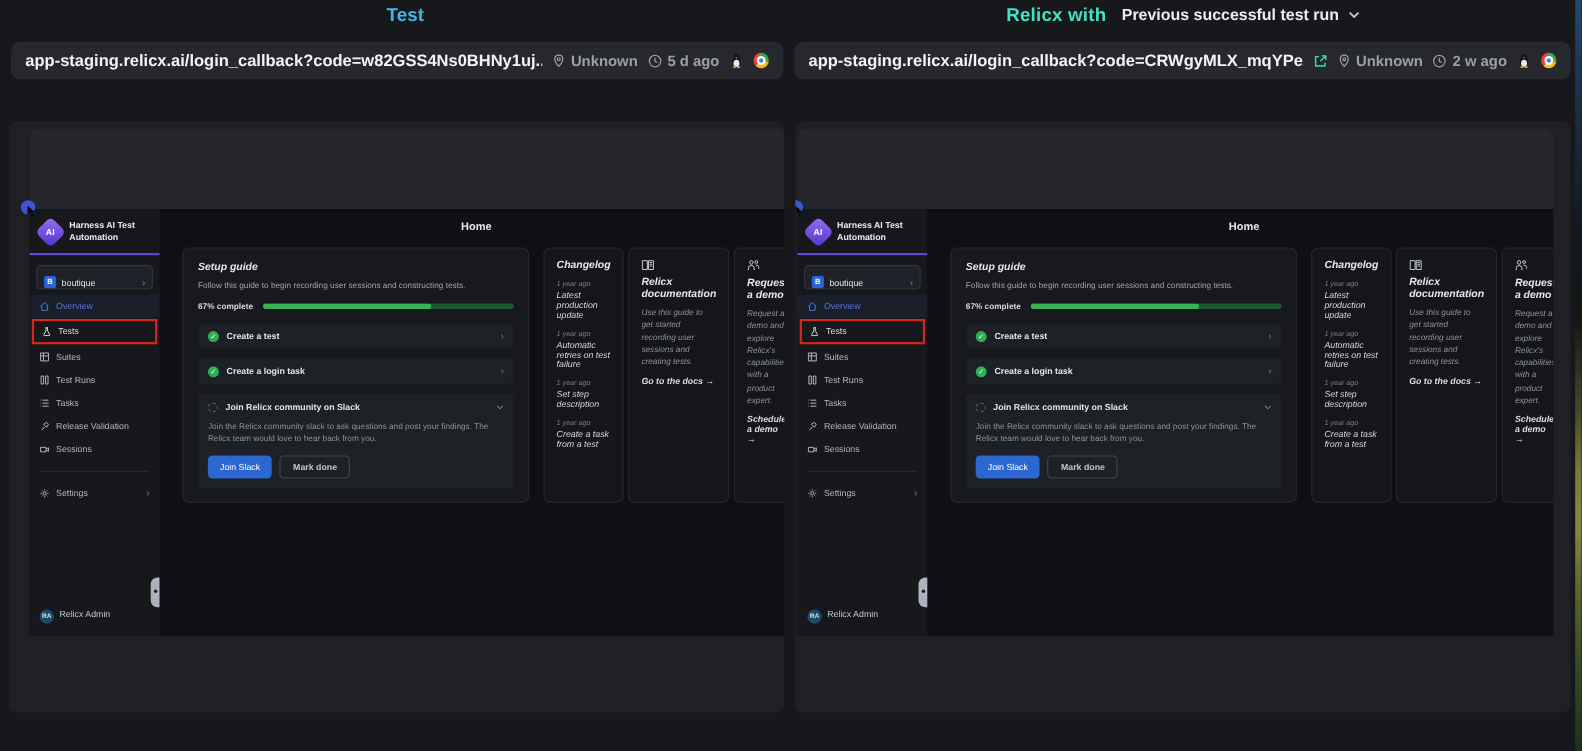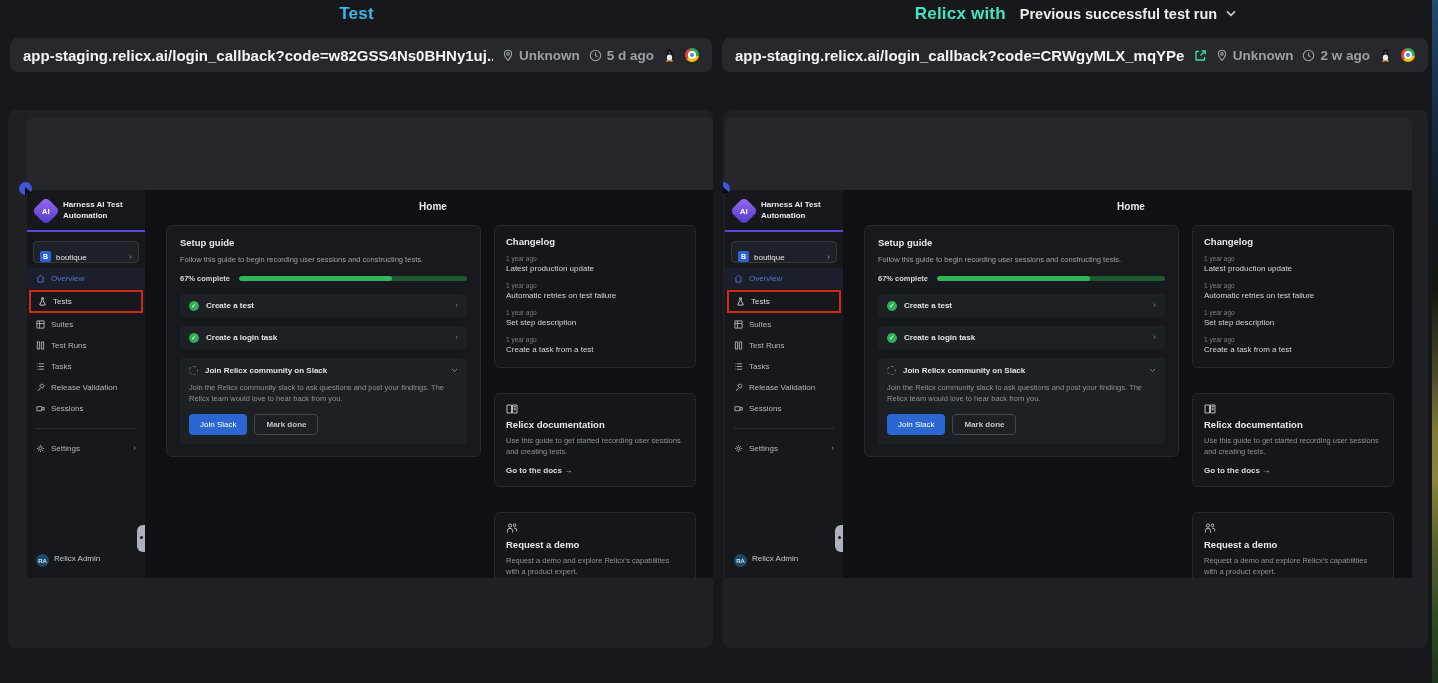--- a/index.html
+++ b/index.html
@@ -3,21 +3,21 @@
 <meta charset="utf-8">
 <style>
   * { margin:0; padding:0; box-sizing:border-box; }
   html,body { background:#17181b; }
   .stage {
     position:relative; width:1438px; height:683px; overflow:hidden;
     background:#17181b; font-family:"Liberation Sans", sans-serif;
   }
   
   .hdr { position:absolute; top:0; height:27px; display:flex; align-items:center; justify-content:center; gap:14px; }
-  .hdr-left  { left:0;  width:713px; }
+  .hdr-left  { left:12px;  width:713px; }
   .hdr-right { left:723px; width:705px; }
   .hdr-title { font-size:17px; font-weight:bold; letter-spacing:.2px; }
   .hdr-left  .hdr-title { color:#3bb9ec; }
   .hdr-right .hdr-title { color:#42e3c0; }
   .compare-select { display:flex; align-items:center; gap:9px; color:#ecedef; font-size:14.5px; font-weight:bold; cursor:pointer; }
   .chev-down svg { display:block; }
   
   .url-bar { position:absolute; top:38px; height:34px; background:#26282d; border-radius:8px;
              display:flex; align-items:center; padding:0 13px; gap:9px; }
   .url-left  { left:10px;  width:702px; }
@@ -71,24 +71,24 @@
             display:flex; align-items:center; justify-content:center; }
   .user-name { font-size:8px; color:#c6c8cc; }
   .collapse-handle { position:absolute; right:0; top:335px; width:8px; height:27px; background:#aeb2bc;
                      border-radius:6px 0 0 6px; cursor:pointer; }
   .collapse-handle::after { content:""; position:absolute; left:2.5px; top:11px; width:3px; height:3px; border-radius:50%; background:#16181c; }
   
   .main { flex:1; position:relative; padding:0 14px 0 21px; overflow:hidden; }
   .home-title { font-size:10px; font-weight:bold; color:#e8e9eb; padding:11px 0 13px;text-align:center; }
   .content { display:flex; gap:13px; }
   .col-main { width:315px; flex:none; }
-  .col-side { width:202px; flex:none; display:flex; flex-direction:column; gap:25px; }
+  .col-side { width:202px; flex:none; display:flex; flex-direction:row; gap:4px;font-style:italic; }
   .card { background:#17191e; border:1px solid #27292f; border-radius:6px; }
   .setup-card { padding:11px 13px 12px; }
-  .setup-title { font-size:9.5px; font-weight:bold; color:#e7e8ea; margin-bottom:7px; }
+  .setup-title { font-size:9.5px; font-weight:bold; color:#e7e8ea; margin-bottom:7px;font-style:italic; }
   .setup-desc { font-size:7.5px; color:#9fa2a8; margin-bottom:10px; }
   .progress-row { display:flex; align-items:center; gap:9px; margin-bottom:11px; }
   .progress-label { font-size:7.5px; font-weight:bold; color:#d9dadd; white-space:nowrap; }
   .progress-track { flex:1; height:5px; border-radius:3px; background:#1d5a31; overflow:hidden; }
   .progress-fill { height:100%; background:#33b457; border-radius:3px; }
   .setup-item { background:#1d2025; border-radius:4px; height:23px; display:flex; align-items:center; gap:7px;
                 padding:0 9px; margin-bottom:9px; cursor:pointer; }
   .check { width:10px; height:10px; border-radius:50%; background:#2fae54; color:#fff; font-size:7px;
            display:flex; align-items:center; justify-content:center; flex:none; }
   .circle-empty { width:9px; height:9px; border:1px dashed #686c73; border-radius:50%; flex:none; }

